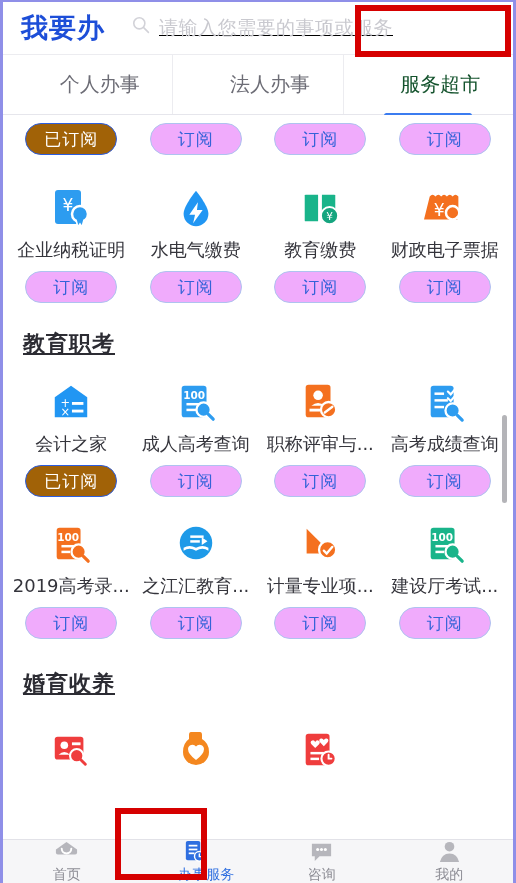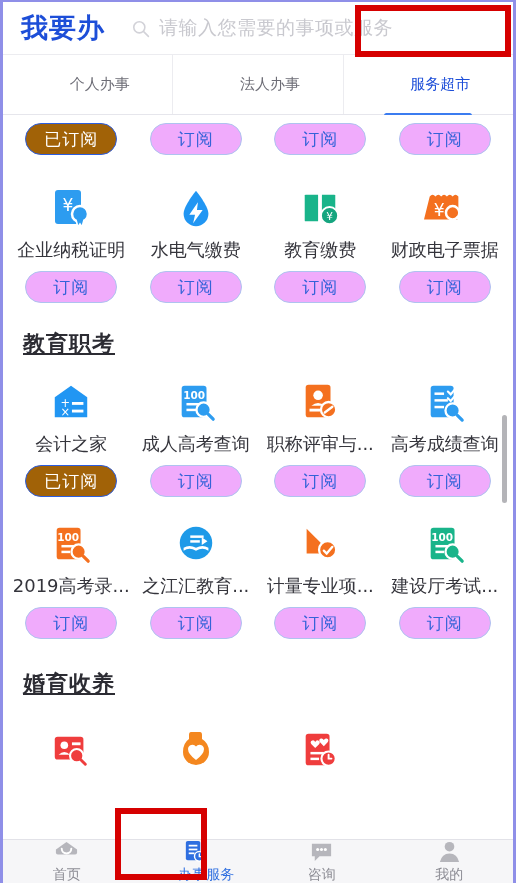--- a/index.html
+++ b/index.html
@@ -28,23 +28,23 @@
     background: #fff;
   }
   .app-title {
     font-size: 27px;
     font-weight: bold;
     color: #1d4ed8;
     letter-spacing: 1px;
   }
   .search-box {
     display: flex;
-    align-items: center;
     margin-left: 26px;
     flex: 1;
+    text-decoration: underline;
   }
   .search-icon {
     width: 19px; height: 19px;
     margin-right: 9px;
     flex: none;
   }
   .search-ph {
     font-size: 19px;
     color: #c9c9cf;
     letter-spacing: 0.5px;
@@ -57,28 +57,28 @@
     border-top: 1px solid #ececf0;
     border-bottom: 1px solid #e6e6ec;
     background: #fff;
     position: relative;
   }
   .tab {
     flex: 1;
     display: flex;
     align-items: center;
     justify-content: center;
-    font-size: 15px;
+    font-size: 20px;
     color: #6d6d76;
     border-right: 1px solid #ececf0;
     position: relative;
     padding-left: 24px;
   }
   .tab:last-child { border-right: none; }
-  .tab.active { color: #1d4ed8; }
+  .tab.active { color: #14532d; }
   .tab.active::after {
     content: "";
     position: absolute;
     bottom: -4px; left: 50%;
     transform: translateX(-50%);
     width: 88px; height: 5px;
     background: #3b7cf0;
     border-radius: 3px;
   }
   .annot-tab {

